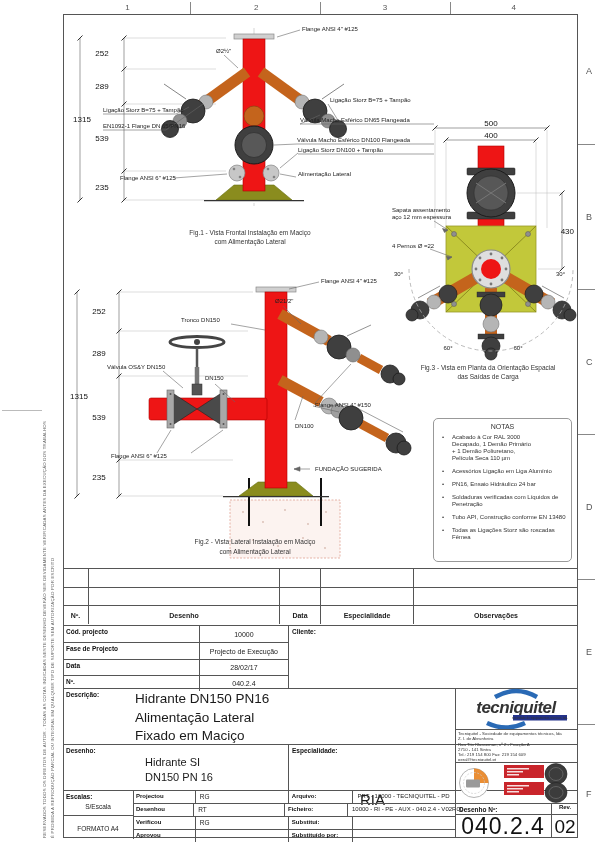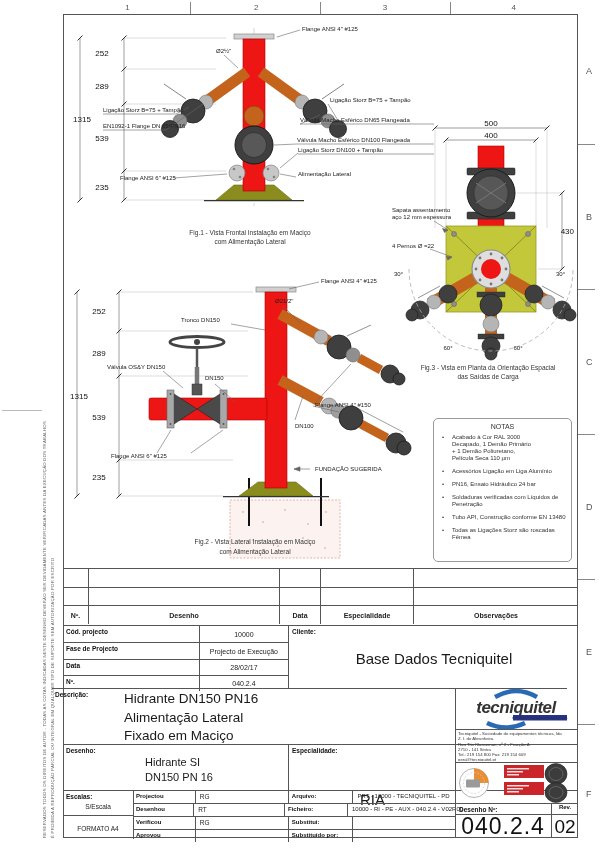--- a/index.html
+++ b/index.html
@@ -457,25 +457,24 @@
         <div class="cell-label" style="width:134px;border-right:1px solid #555;">Data</div>
         <div class="cell-val" style="width:91px;">28/02/17</div>
       </div>
       <div style="display:flex;height:15px;">
         <div class="cell-label" style="width:134px;border-right:1px solid #555;">Nº.</div>
         <div class="cell-val" style="width:91px;">040.2.4</div>
       </div>
     </div>
     <div style="position:absolute;left:225px;top:0;width:290px;height:63px;border-left:1px solid #555;">
       <div class="cell-label">Cliente:</div>
-      <div class="cliente-val" style="position:absolute;left:0;right:0;top:24px;text-align:center;">Base Dados Tecniquitel</div>
-    </div>
-  </div>
-
-  <div class="abs tbl-border" style="left:52px;top:688px;width:515px;height:56px;">
+    </div>
+  </div>
+
+  <div class="abs tbl-border" style="left:63px;top:688px;width:515px;height:56px;">
     <div class="cell-label">Descrição:</div>
     <div class="bigtext" style="position:absolute;left:72px;top:1px;">Hidrante DN150 PN16
 Alimentação Lateral
 Fixado em Maciço</div>
   </div>
 
   <div class="abs tbl-border" style="left:63px;top:744px;width:515px;height:46px;">
     <div class="cell-label">Desenho:</div>
     <div class="medtext" style="position:absolute;left:82px;top:10px;">Hidrante SI
 DN150 PN 16</div>

